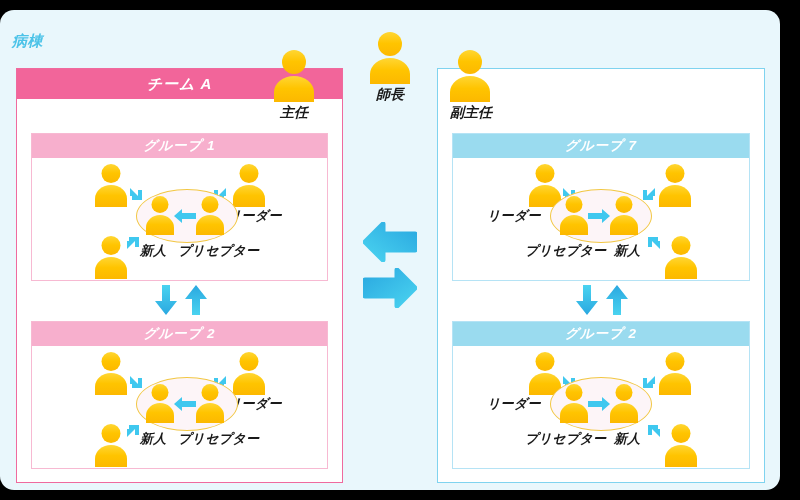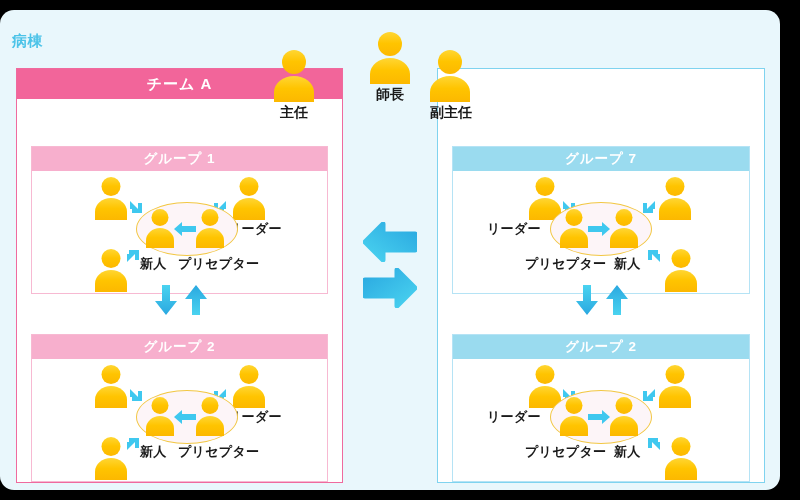--- a/index.html
+++ b/index.html
@@ -2,38 +2,38 @@
 <html><head>
 <meta charset="utf-8">
 <style>
   html,body{margin:0;padding:0;background:#000;}
   body{width:800px;height:500px;overflow:hidden;
        font-family:"Liberation Sans","DejaVu Sans",sans-serif;}
 
   #stage{position:relative;width:800px;height:500px;background:#000;}
 
   .ward{position:absolute;left:0;top:10px;width:780px;height:480px;
-        background:#e9f7fc;border-radius:14px;}
+        background:#e9f7fc;border-radius:14px;font-style:italic;}
 
   .ward-label{position:absolute;left:12px;top:22px;font-size:15px;font-weight:bold;
               color:#4cc3e8;letter-spacing:.5px;}
 
   
   .team{position:absolute;background:#fff;box-sizing:border-box;}
   .team.a{left:16px;top:58px;width:327px;height:415px;border:1.5px solid #ef6a9e;text-align:center;}
   .team.b{left:437px;top:58px;width:328px;height:415px;border:1.5px solid #7fd3ef;}
 
   .team-header{position:absolute;left:0;top:0;width:100%;height:30px;
                display:flex;align-items:center;justify-content:center;
                color:#fff;font-size:15px;font-weight:bold;letter-spacing:1px;}
   .team.a .team-header{background:#f2659a;}
   .team.b .team-header{background:#35b4e0;}
 
   
-  .group{position:absolute;background:#fff;box-sizing:border-box;margin-top:13px;}
+  .group{position:absolute;background:#fff;box-sizing:border-box;}
   .team.a .group{border:1px solid #f7b9d2;}
   .team.b .group{border:1px solid #b5e3f5;}
   .group.g1{left:14px;top:64px;width:297px;height:148px;}
   .group.g2{left:14px;top:252px;width:297px;height:148px;}
   .group.g3{left:14px;top:64px;width:298px;height:148px;}
   .group.g4{left:14px;top:252px;width:298px;height:148px;}
 
   .group-header{position:absolute;left:0;top:0;width:100%;height:24px;
                 display:flex;align-items:center;justify-content:center;
                 color:#fff;font-size:13.5px;font-weight:bold;letter-spacing:1px;}
@@ -380,21 +380,21 @@
           </div>
           <div class="diag" style="left:192px;top:76px;">
             <svg viewBox="0 0 18 18" width="18" height="18">
                 <path d="M3 3 L11 11 L11 5 L15 5 L15 15 L5 15 L5 11 L3 11 Z" fill="#3fc8ef" transform="rotate(180 9 9)"></path>
               </svg>
           </div>
         </div>
       </div>
     </div>
 
-    <div class="topfig" style="left:428px;top:40px;width:44px;height:72px;">
+    <div class="topfig" style="left:448px;top:40px;width:44px;height:72px;">
       <div class="person p-lg" style="left:1px;top:0;">
         <div class="head"></div>
         <div class="body"></div>
       </div>
       <div class="cap" style="left:2px;transform:none;">副主任</div>
     </div>
 
   </div>
 </div>
 

